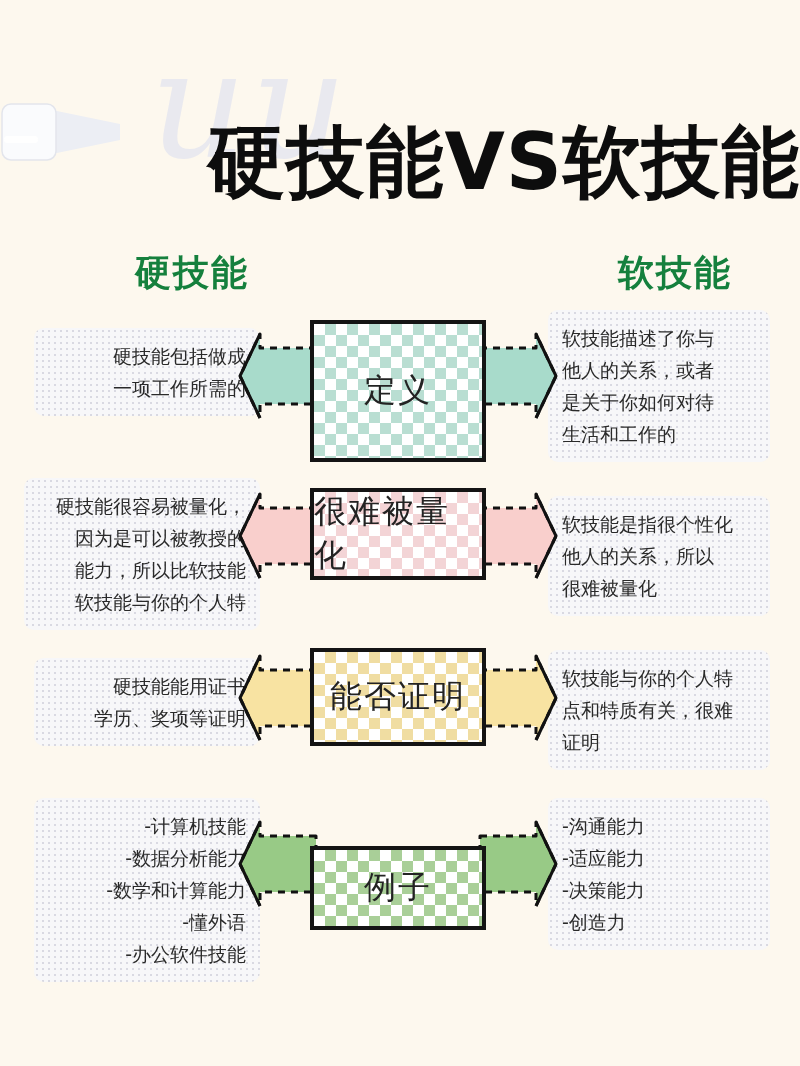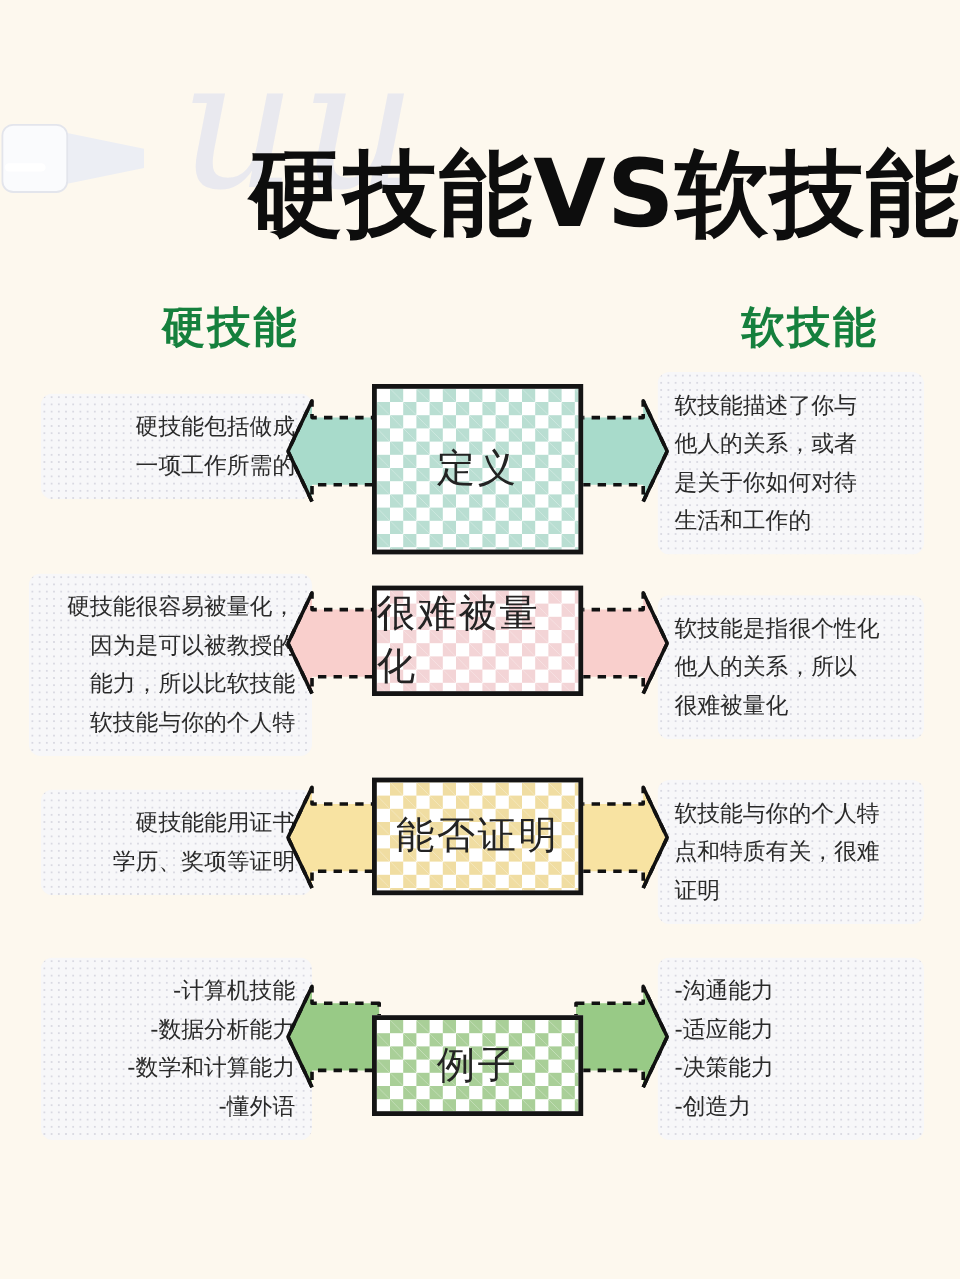--- a/index.html
+++ b/index.html
@@ -297,20 +297,21 @@
 
   <div class="center-box fill-green" style="top:4px; height:84px;margin-top:44px;">
     <span>例子</span>
   </div>
 
   <div class="pane left" style="top:0px;">
     <p>-计算机技能</p>
     <p>-数据分析能力</p>
     <p>-数学和计算能力</p>
     <p>-懂外语</p>
+    <p>-办公软件技能</p>
   </div>
 
   <div class="pane right" style="top:0px;">
     <p>-沟通能力</p>
     <p>-适应能力</p>
     <p>-决策能力</p>
     <p>-创造力</p>
   </div>
 </div>
 

